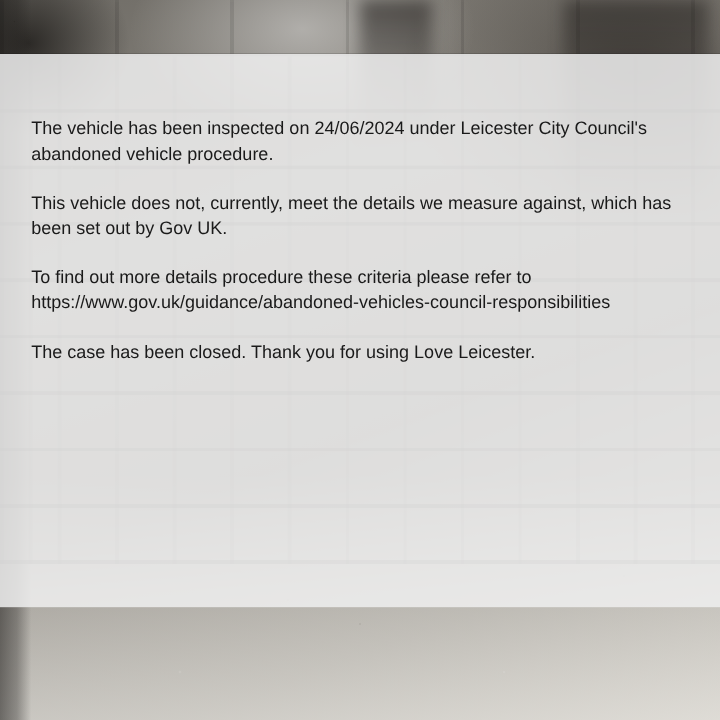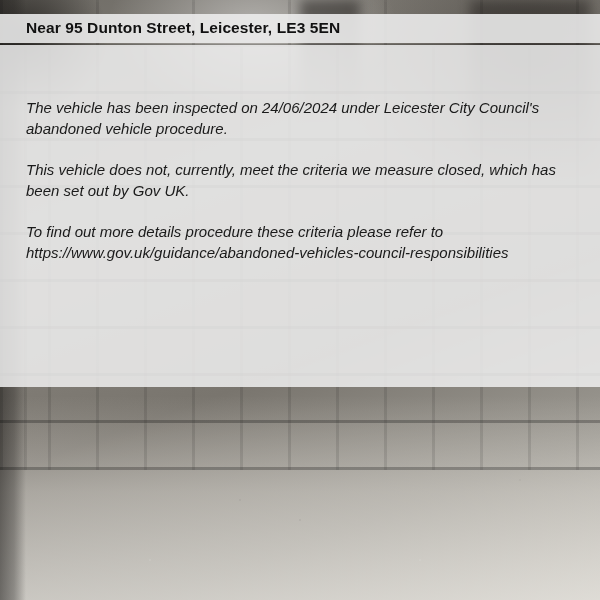--- a/index.html
+++ b/index.html
@@ -103,25 +103,24 @@
     font-weight: bold;
     color: #111;
     letter-spacing: 0.1px;
     white-space: nowrap;
   }
   .body-panel {
     position: absolute;
     top: 45px;
     left: 0;
     right: 0;
-    height: 342px;
+    height: 461px;
     background: rgba(239,239,239,0.86);
     padding: 52px 36px 20px 26px;
     box-sizing: border-box;
-    font-style: italic;
   }
   .para {
     font-size: 15px;
     line-height: 21px;
     color: #1a1a1a;
     margin: 0 0 20px 0;
     max-width: 545px;
   }
   .para:last-child { margin-bottom: 0; }
 </style>
@@ -130,23 +129,21 @@
 
 <div class="canvas">
 
   <div class="photo-bg"></div>
   <div class="bricks"></div>
   <div class="bricks offset"></div>
   <div class="dark-streak"></div>
   <div class="dark-streak two"></div>
   <div class="grit"></div>
 
-  <div class="title-bar">
-    <div class="title">Near 95 Dunton Street, Leicester, LE3 5EN</div>
-  </div>
 
   <div class="body-panel">
     <p class="para">The vehicle has been inspected on 24/06/2024 under Leicester City Council's abandoned vehicle procedure.</p>
-    <p class="para">This vehicle does not, currently, meet the criteria we measure closed, which has been set out by Gov UK.</p>
+    <p class="para">This vehicle does not, currently, meet the details we measure against, which has been set out by Gov UK.</p>
     <p class="para">To find out more details procedure these criteria please refer to https://www.gov.uk/guidance/abandoned-vehicles-council-responsibilities</p>
+    <p class="para">The case has been closed. Thank you for using Love Leicester.</p>
   </div>
 
 </div>
 
 </body></html>

